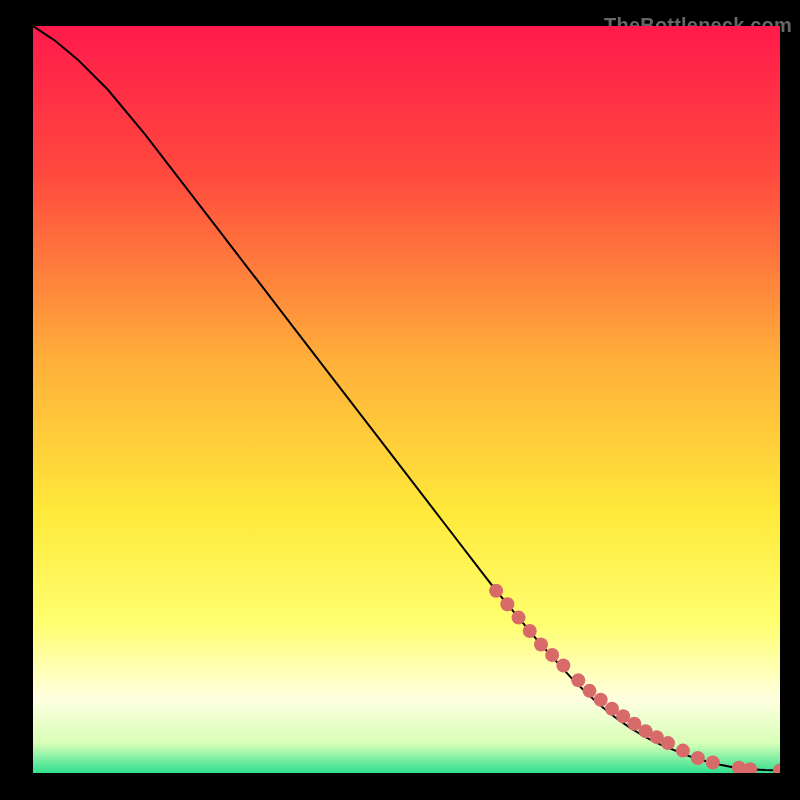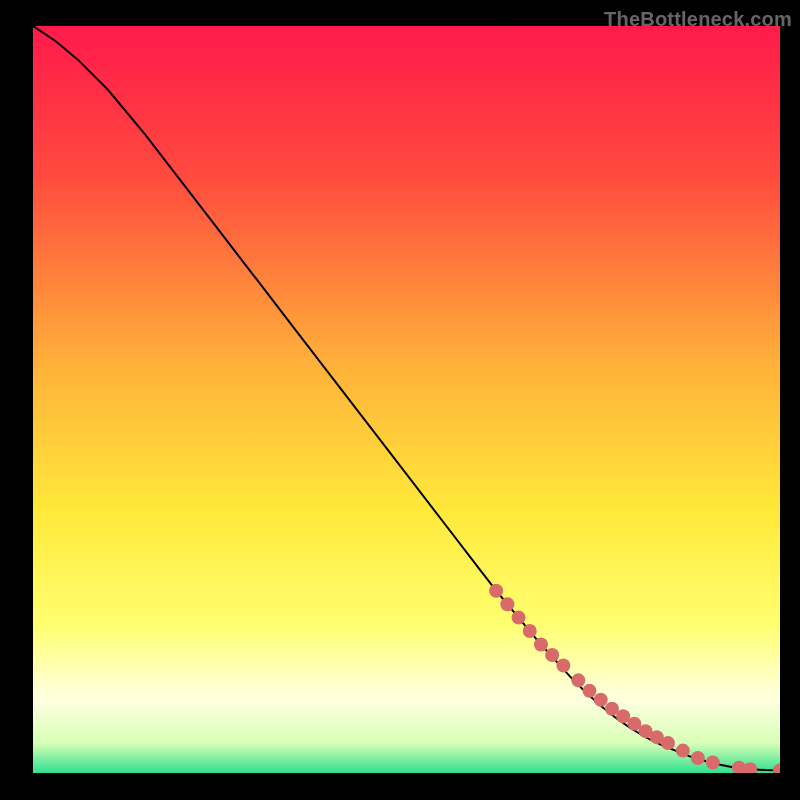--- a/index.html
+++ b/index.html
@@ -12,21 +12,21 @@
     font-family: Arial, Helvetica, sans-serif;
   }
   .stage {
     position: relative;
     width: 800px;
     height: 800px;
     background: #000;
   }
   .watermark {
     position: absolute;
-    top: 8px;
+    top: 14px;
     right: 8px;
     color: #666;
     font-size: 20px;
     font-weight: 600;
     letter-spacing: 0.2px;
     user-select: none;
   }
   svg.chart {
     position: absolute;
     left: 33px;

